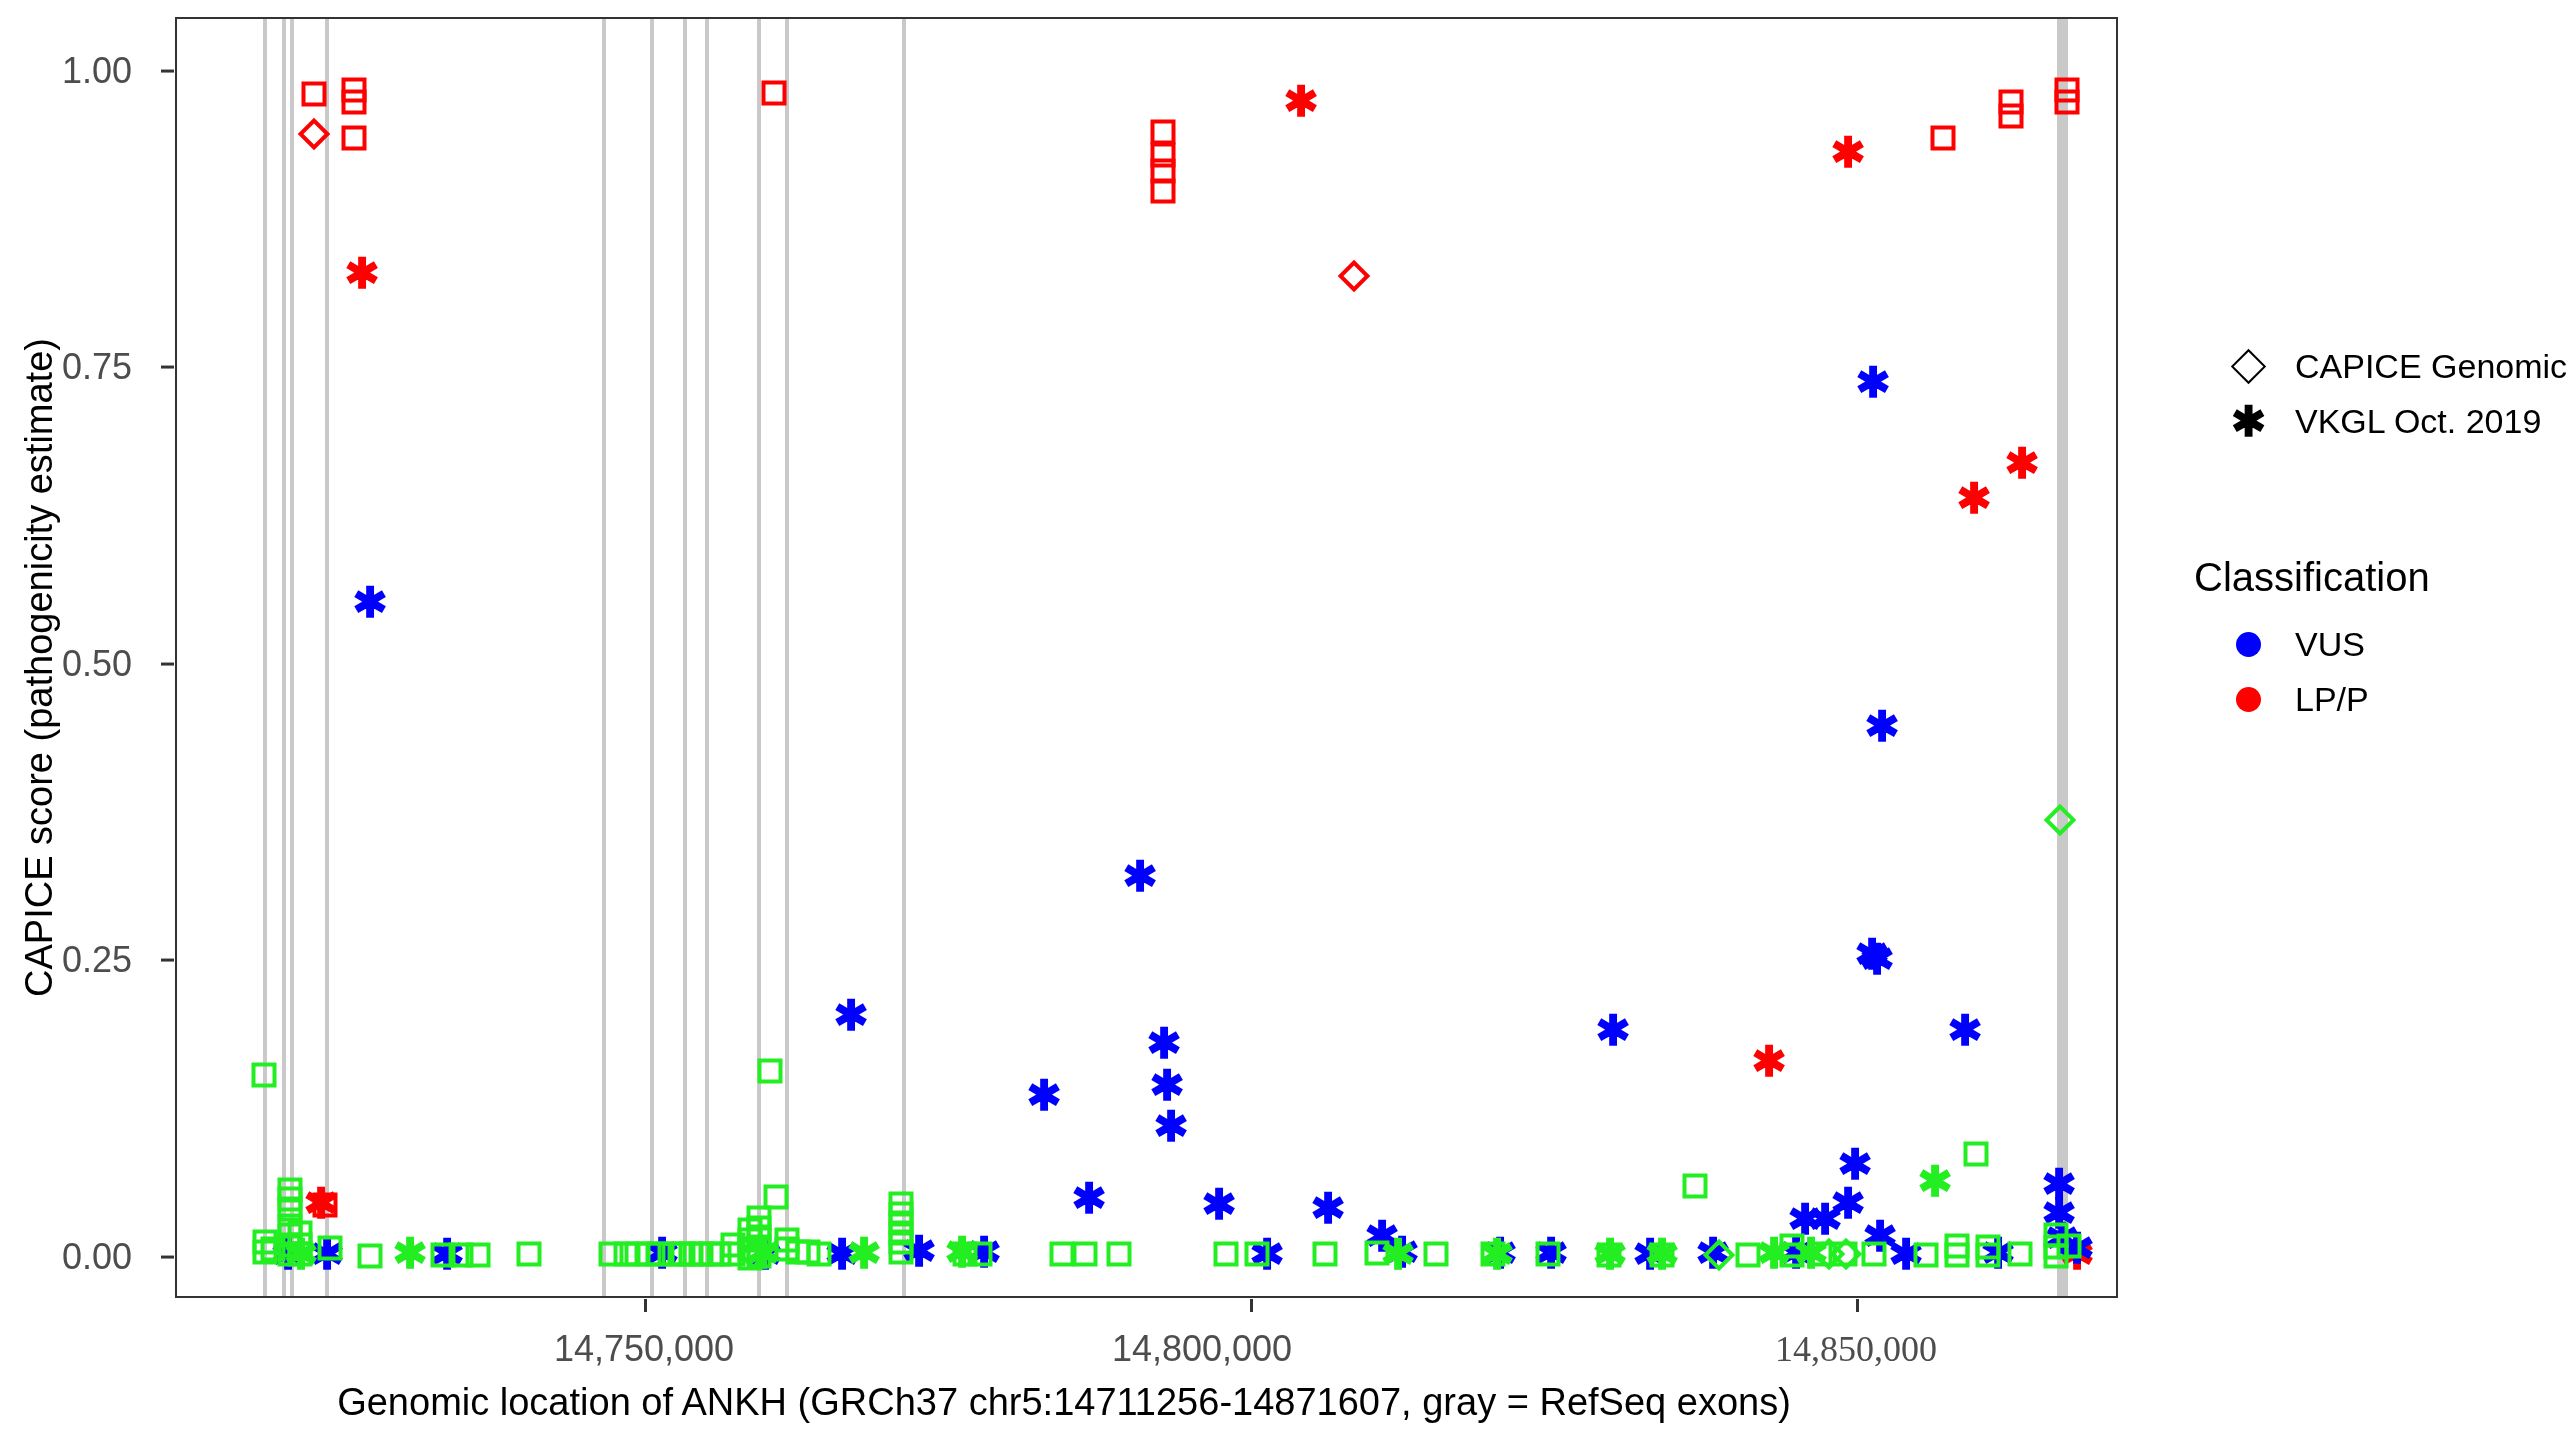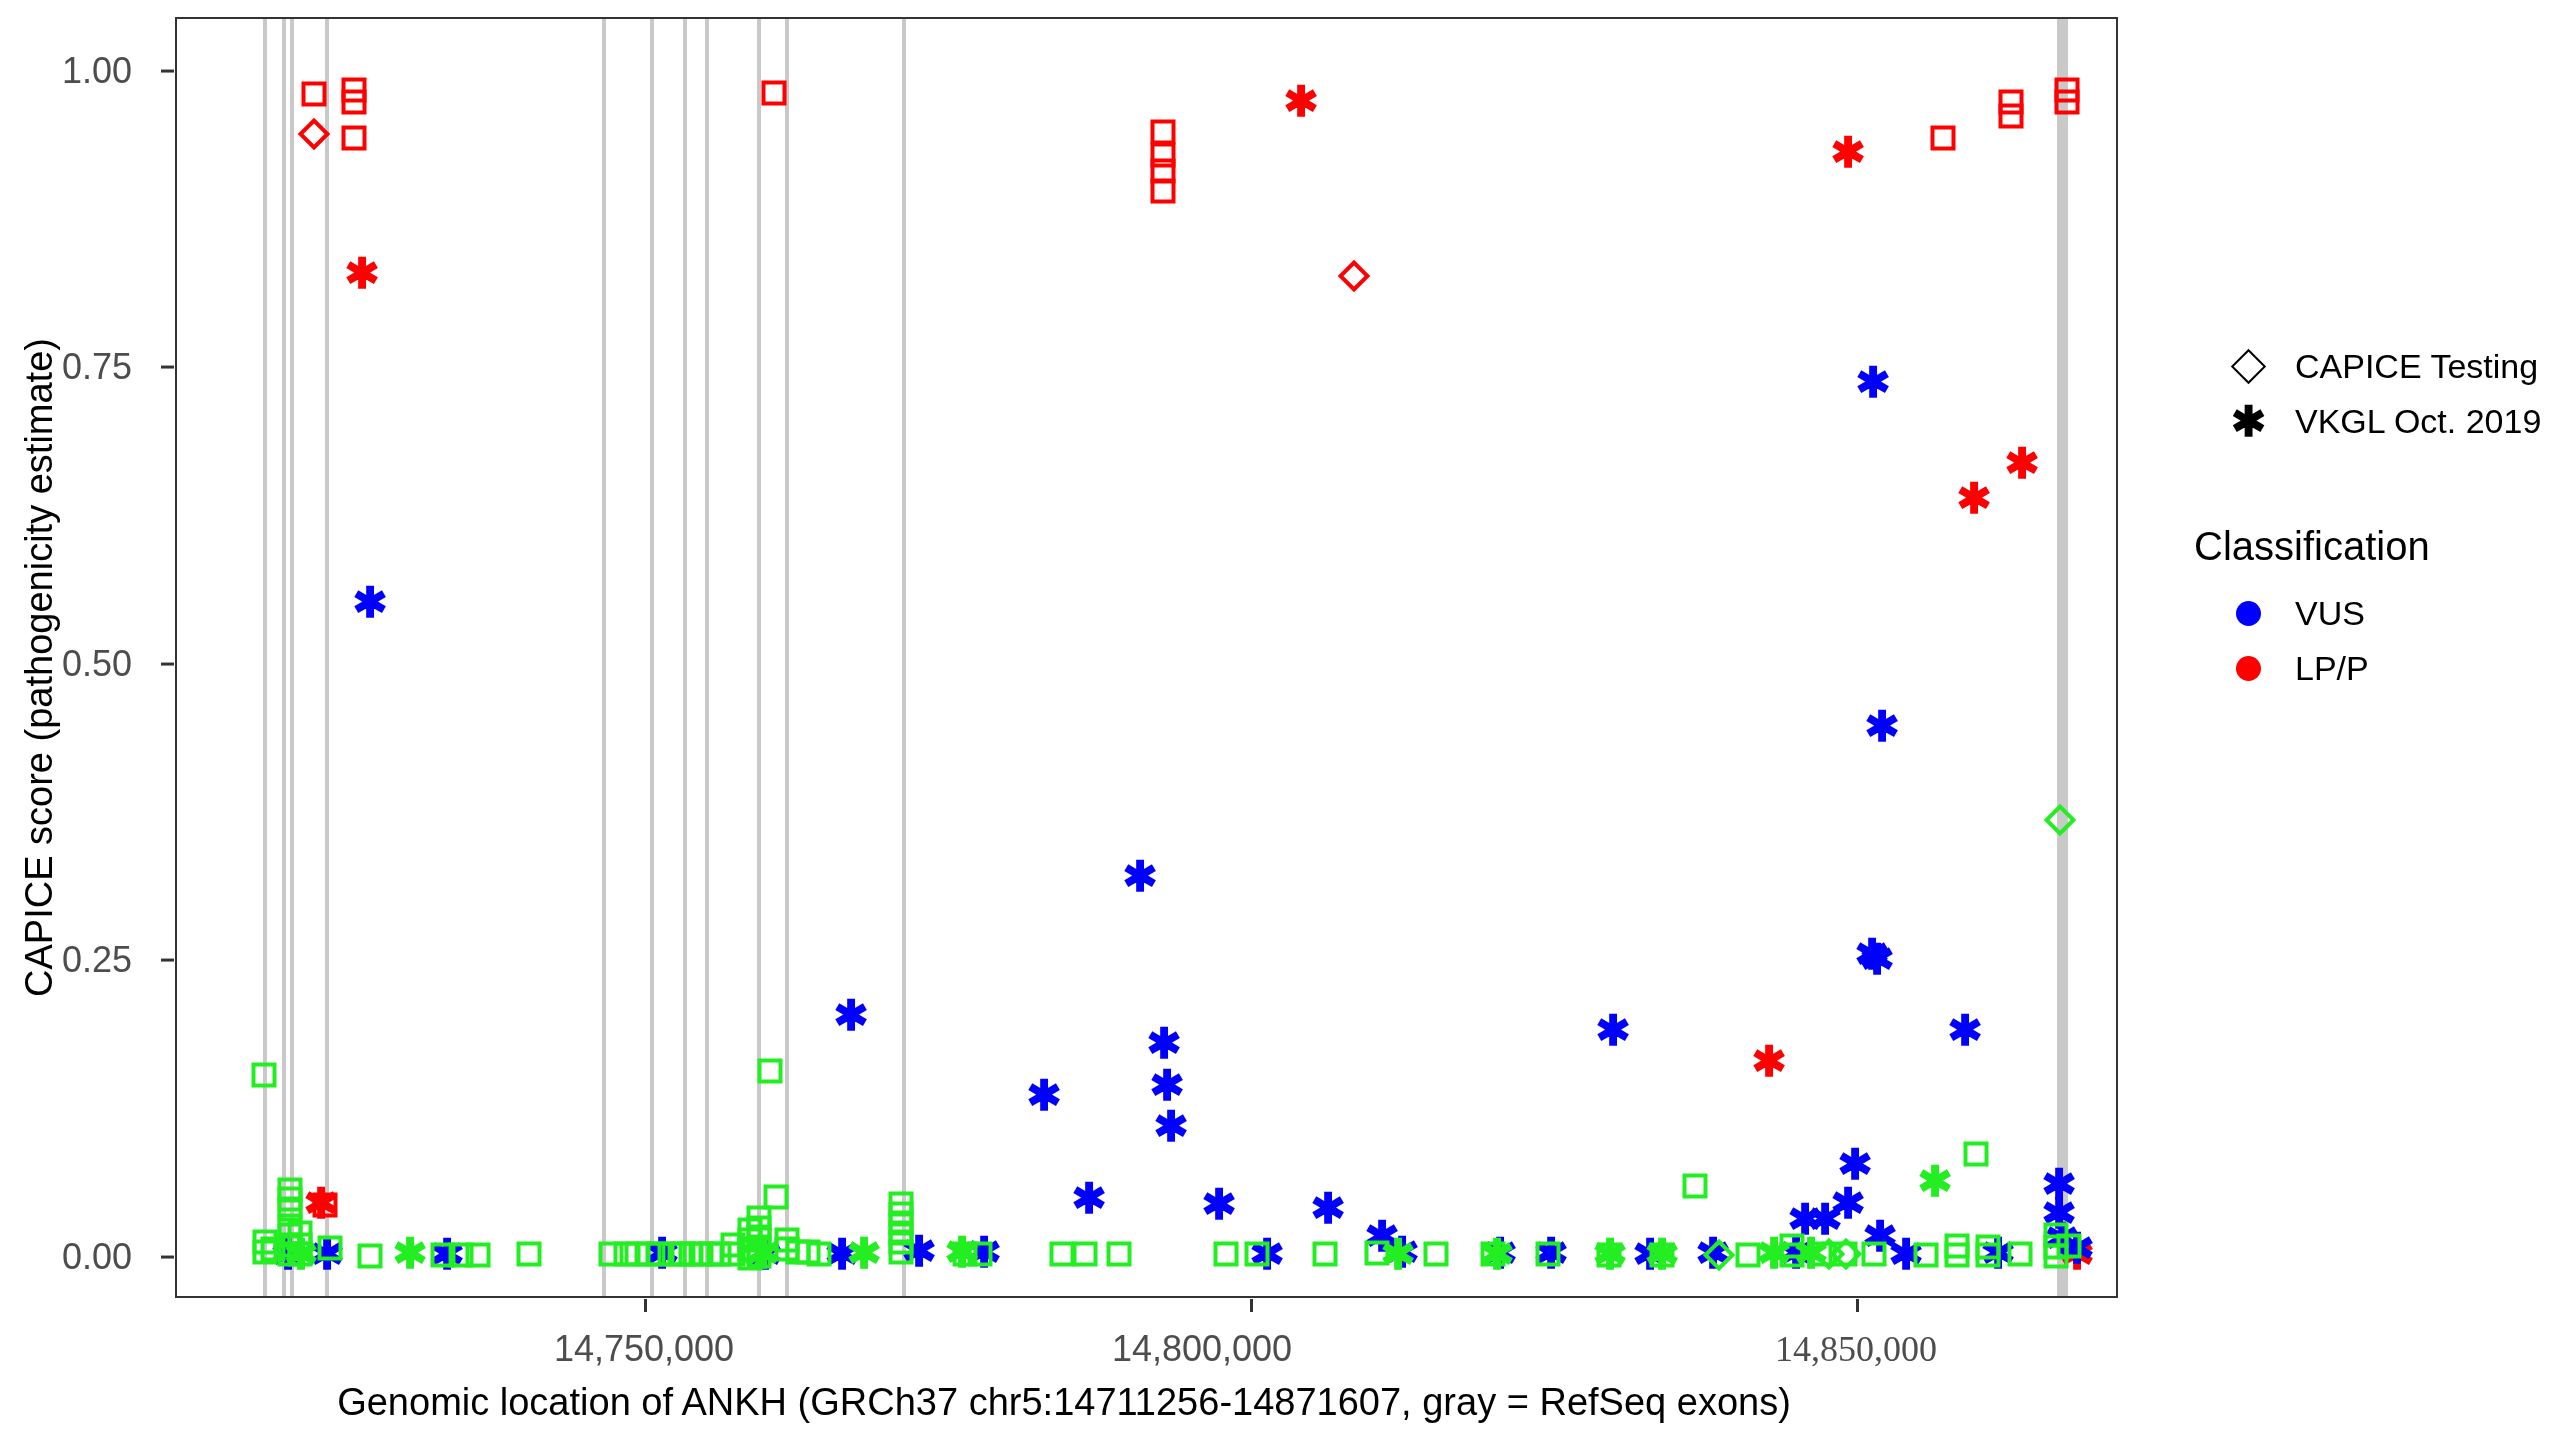--- a/index.html
+++ b/index.html
@@ -129,21 +129,21 @@
     width: 25px; height: 25px;
     border: 2.9px solid #000;
     transform: rotate(45deg);
   }
   .lk-sq {
     width: 21px; height: 21px;
     border: 2.9px solid #000;
   }
   .lk-ast { font-size: 42px; line-height: 1; font-weight: 700; }
   .lk-dot { width: 25px; height: 25px; border-radius: 50%; }
-  #legend-block-2 { margin-top: 75px; }
+  #legend-block-2 { margin-top: 106px; }
 </style>
 </head>
 <body>
 
 <div id="root">
 
   <div id="y-axis-title">CAPICE score (pathogenicity estimate)</div>
 
   <div id="y-ticks">
       <div class="ytick-label" style="top: 1257px;">0.00</div>
@@ -359,21 +359,21 @@
     </div>
   <div id="x-axis-title">Genomic location of ANKH (GRCh37 chr5:14711256-14871607, gray = RefSeq exons)</div>
 
   <div id="legend">
     <div id="legend-block-1">
       <div id="legend-source-rows">
           <div class="legend-row">
             <span class="legend-key">
               <span class="lk-dia"></span>
             </span>
-            <span class="legend-label">CAPICE Testing</span>
+            <span class="legend-label">CAPICE Genomic</span>
           </div>
           <div class="legend-row">
             <span class="legend-key">
               <span class="lk-ast">✱</span>
             </span>
             <span class="legend-label">VKGL Oct. 2019</span>
           </div>
         </div>
     </div>
     <div id="legend-block-2">

